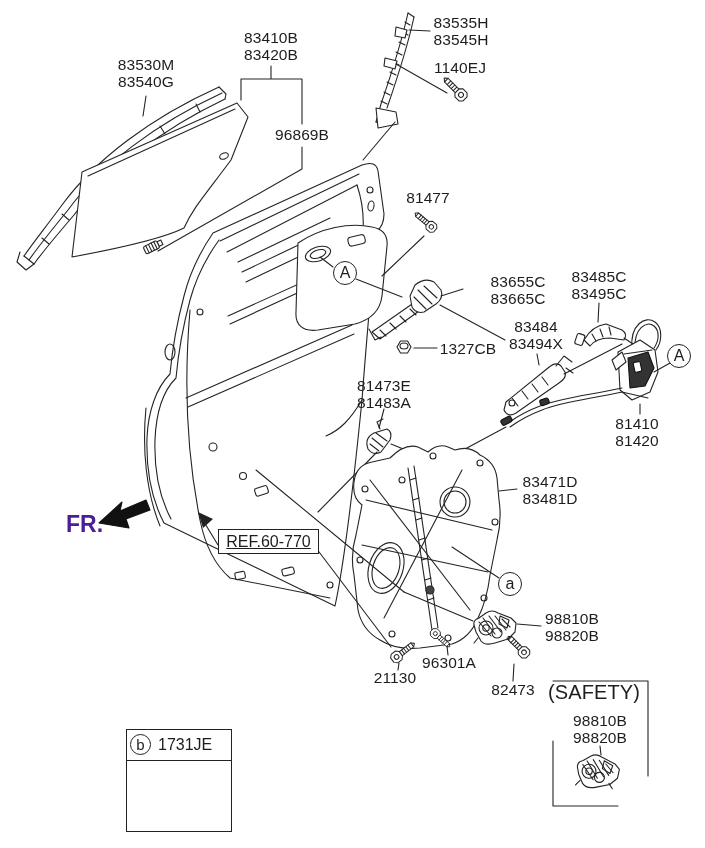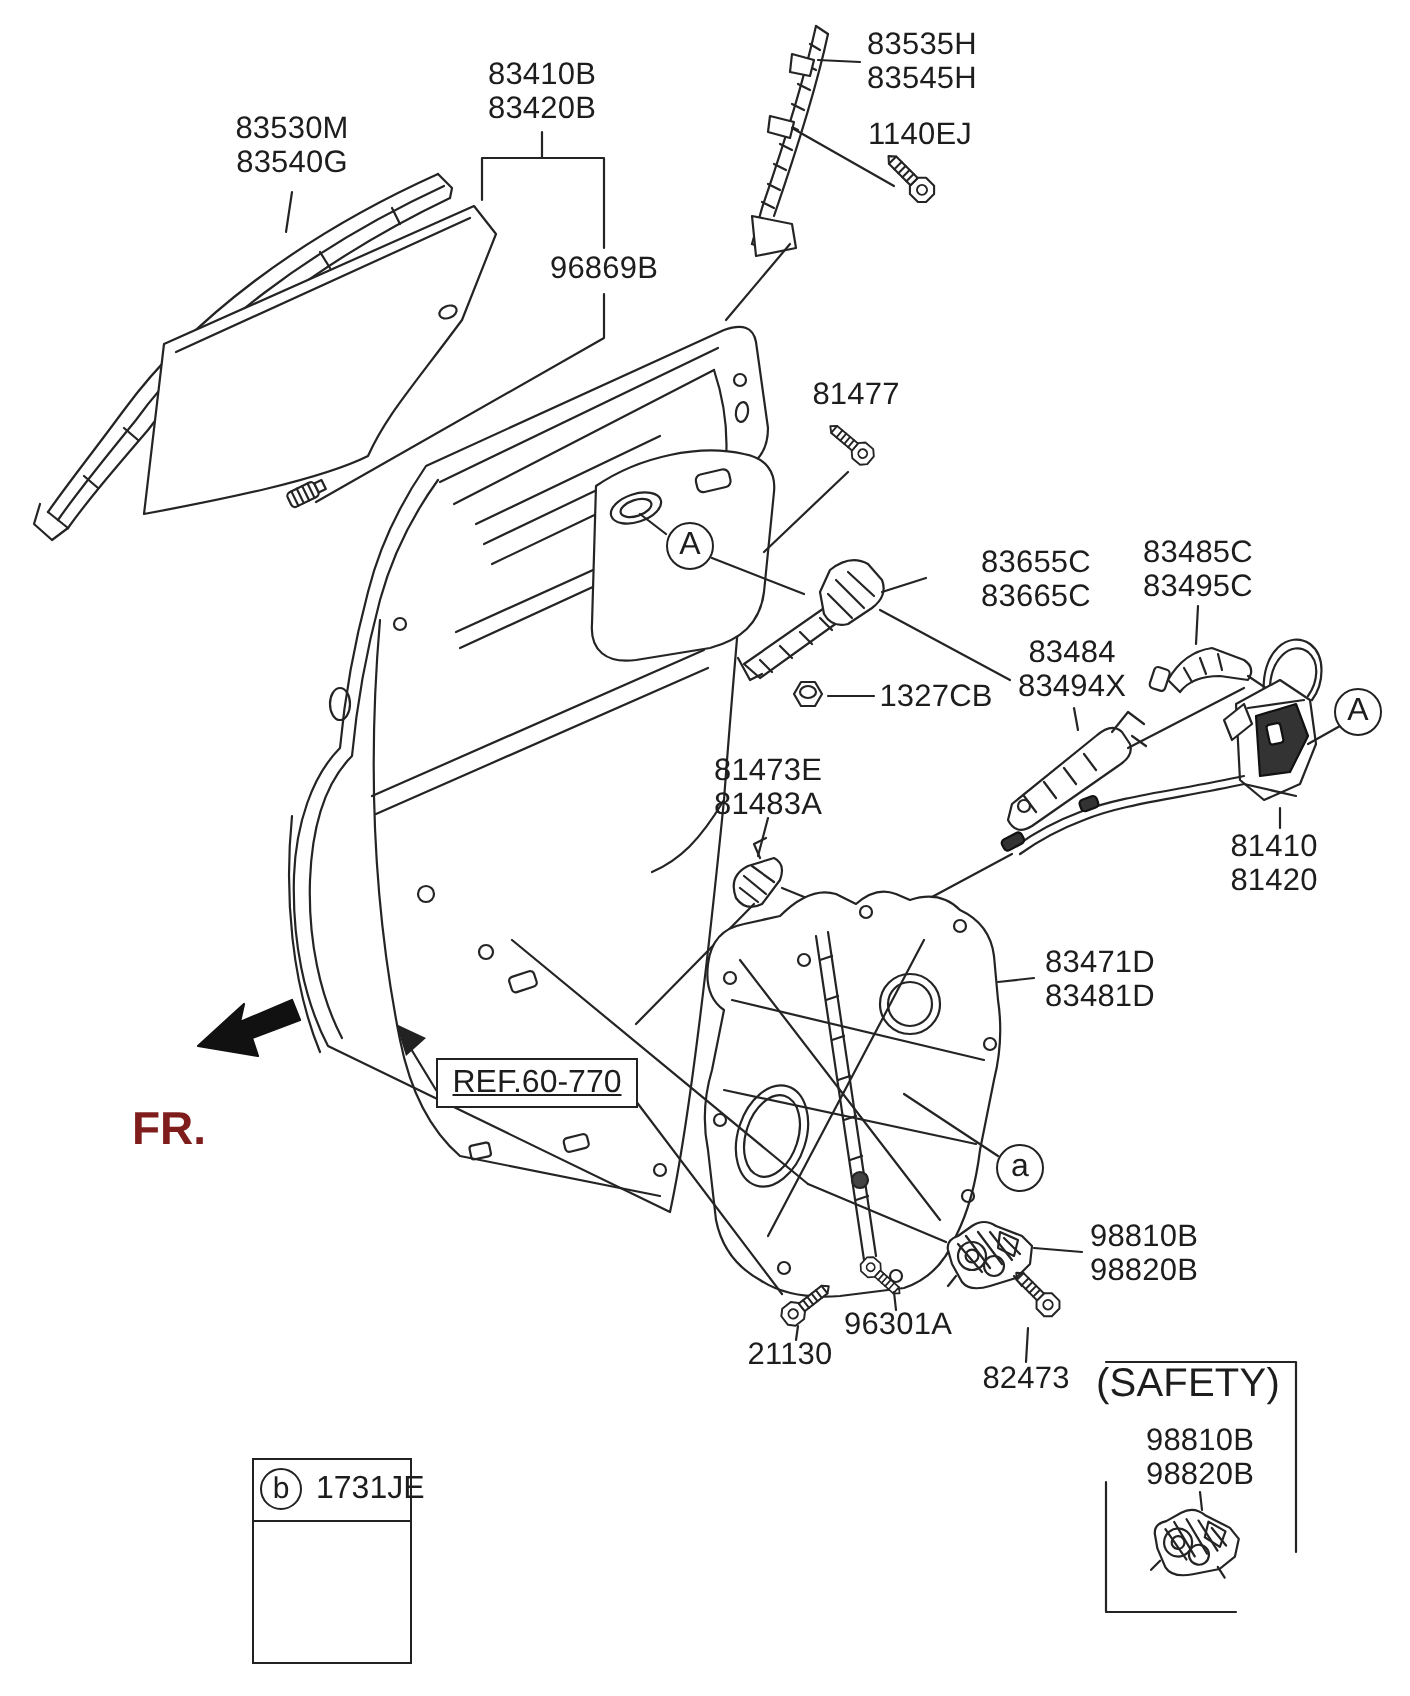--- a/index.html
+++ b/index.html
@@ -2,29 +2,29 @@
 <html><head>
 <meta charset="utf-8">
 <style>
   html,body{margin:0;padding:0;background:#fff;}
   #canvas{position:relative;width:705px;height:848px;background:#ffffff;overflow:hidden;
           font-family:"Liberation Sans",sans-serif;}
   #art{position:absolute;left:0;top:0;}
   .lbl{position:absolute;transform:translateX(-50%);font:15.5px/16.5px "Liberation Sans",sans-serif;
        color:#1d1d1d;white-space:pre-line;text-align:center;letter-spacing:.1px;}
   .lbl.single{white-space:nowrap;}
-  .fr{position:absolute;font:700 23px/24px "Liberation Sans",sans-serif;color:#7f1d1d;margin-top:40px;}
+  .fr{position:absolute;font:700 23px/24px "Liberation Sans",sans-serif;color:#4c1d95;}
   .ref-box{position:absolute;left:218px;top:529px;width:99px;height:23px;border:1.5px solid #222;
            display:flex;align-items:center;justify-content:center;
            font:16px "Liberation Sans",sans-serif;color:#1d1d1d;background:#fff;white-space:nowrap;text-decoration:underline;}
   .co{position:absolute;width:24px;height:24px;border:1.4px solid #222;border-radius:50%;
       background:#fff;display:flex;align-items:center;justify-content:center;
       font:16px "Liberation Sans",sans-serif;color:#1d1d1d;box-sizing:border-box;}
   .co.small{width:21px;height:21px;font-size:15px;}
-  .gbox{position:absolute;left:126px;top:729px;width:80px;height:103px;border:1.4px solid #222;
+  .gbox{position:absolute;left:126px;top:729px;width:106px;height:103px;border:1.4px solid #222;
         box-sizing:border-box;background:#fff;}
   .gbox .hdr{position:absolute;left:0;top:0;width:100%;height:31px;border-bottom:1.4px solid #222;box-sizing:border-box;}
   .gbox .code{position:absolute;left:31px;top:6px;font:16px "Liberation Sans",sans-serif;color:#1d1d1d;white-space:nowrap;}
 </style>
 </head>
 <body>
 
 <div id="canvas">
 
 <svg id="art" width="705" height="848" viewBox="0 0 705 848" fill="none" stroke="#242424" stroke-width="1.1" stroke-linecap="round" stroke-linejoin="round">

